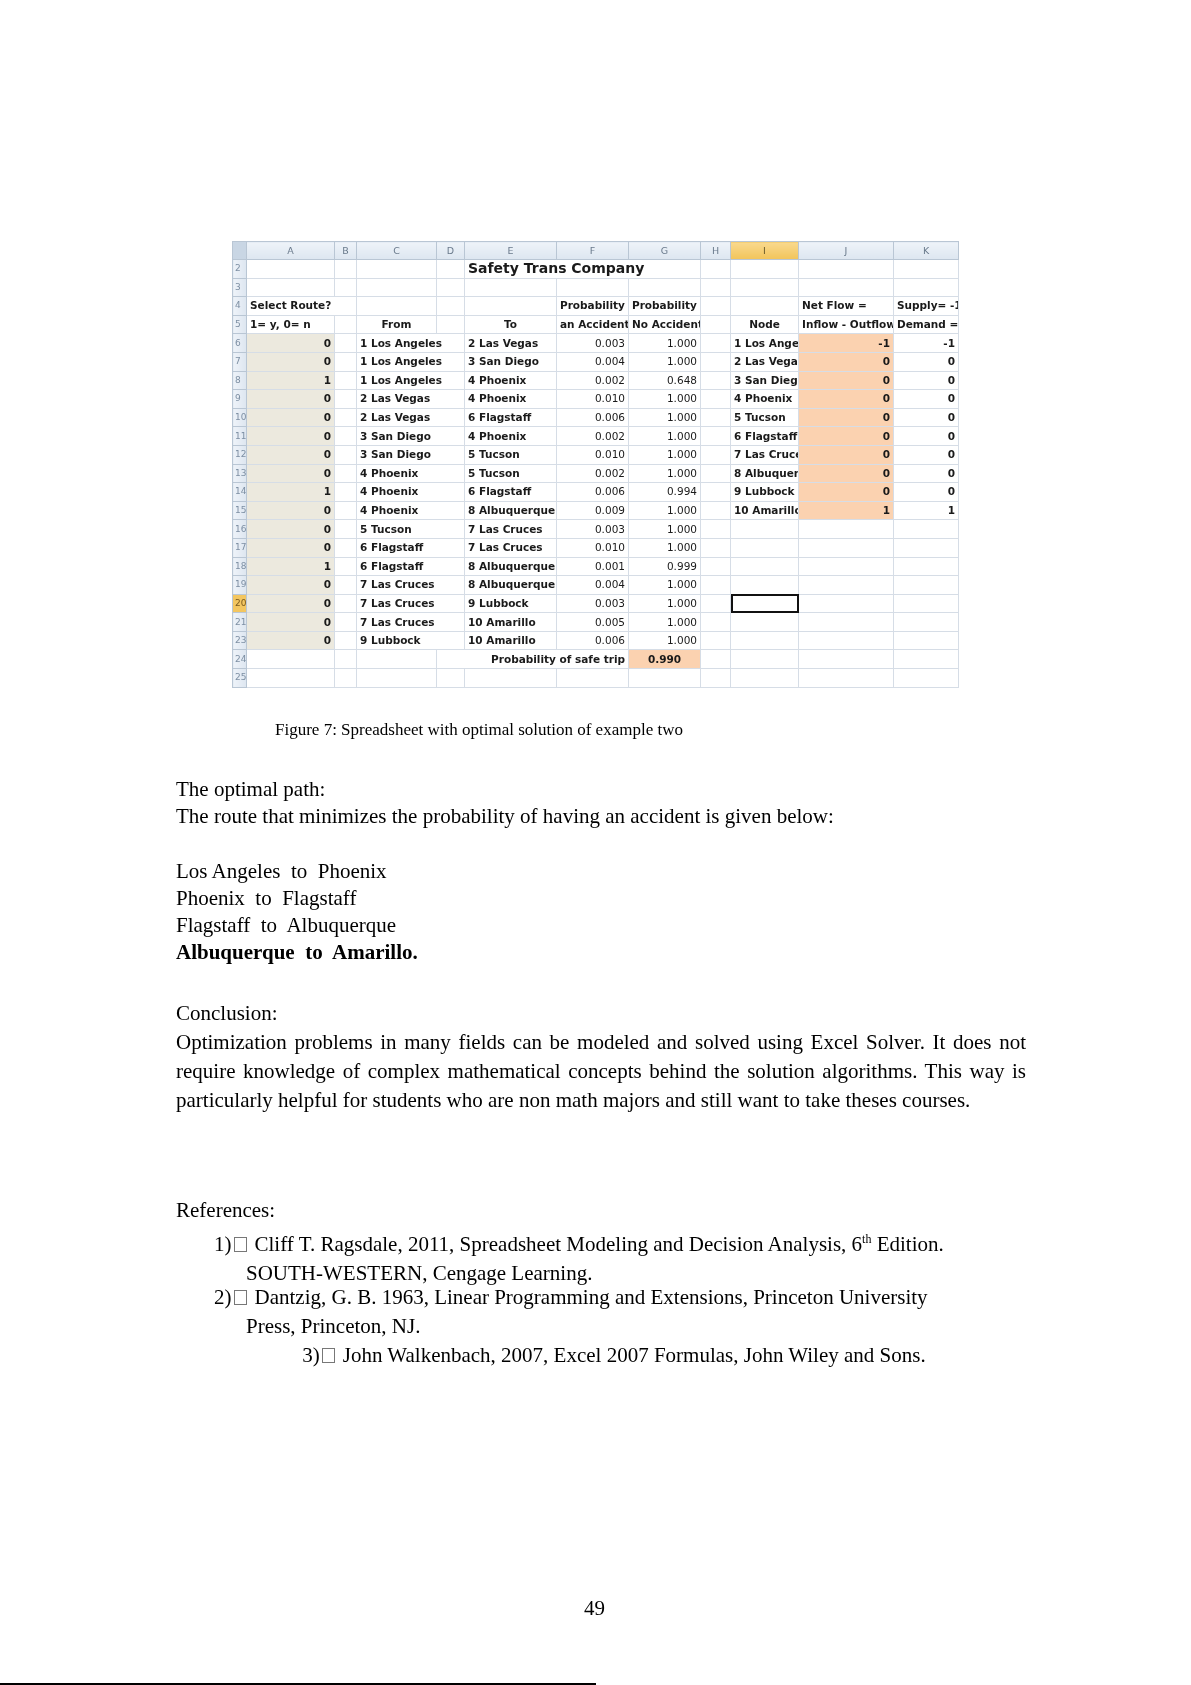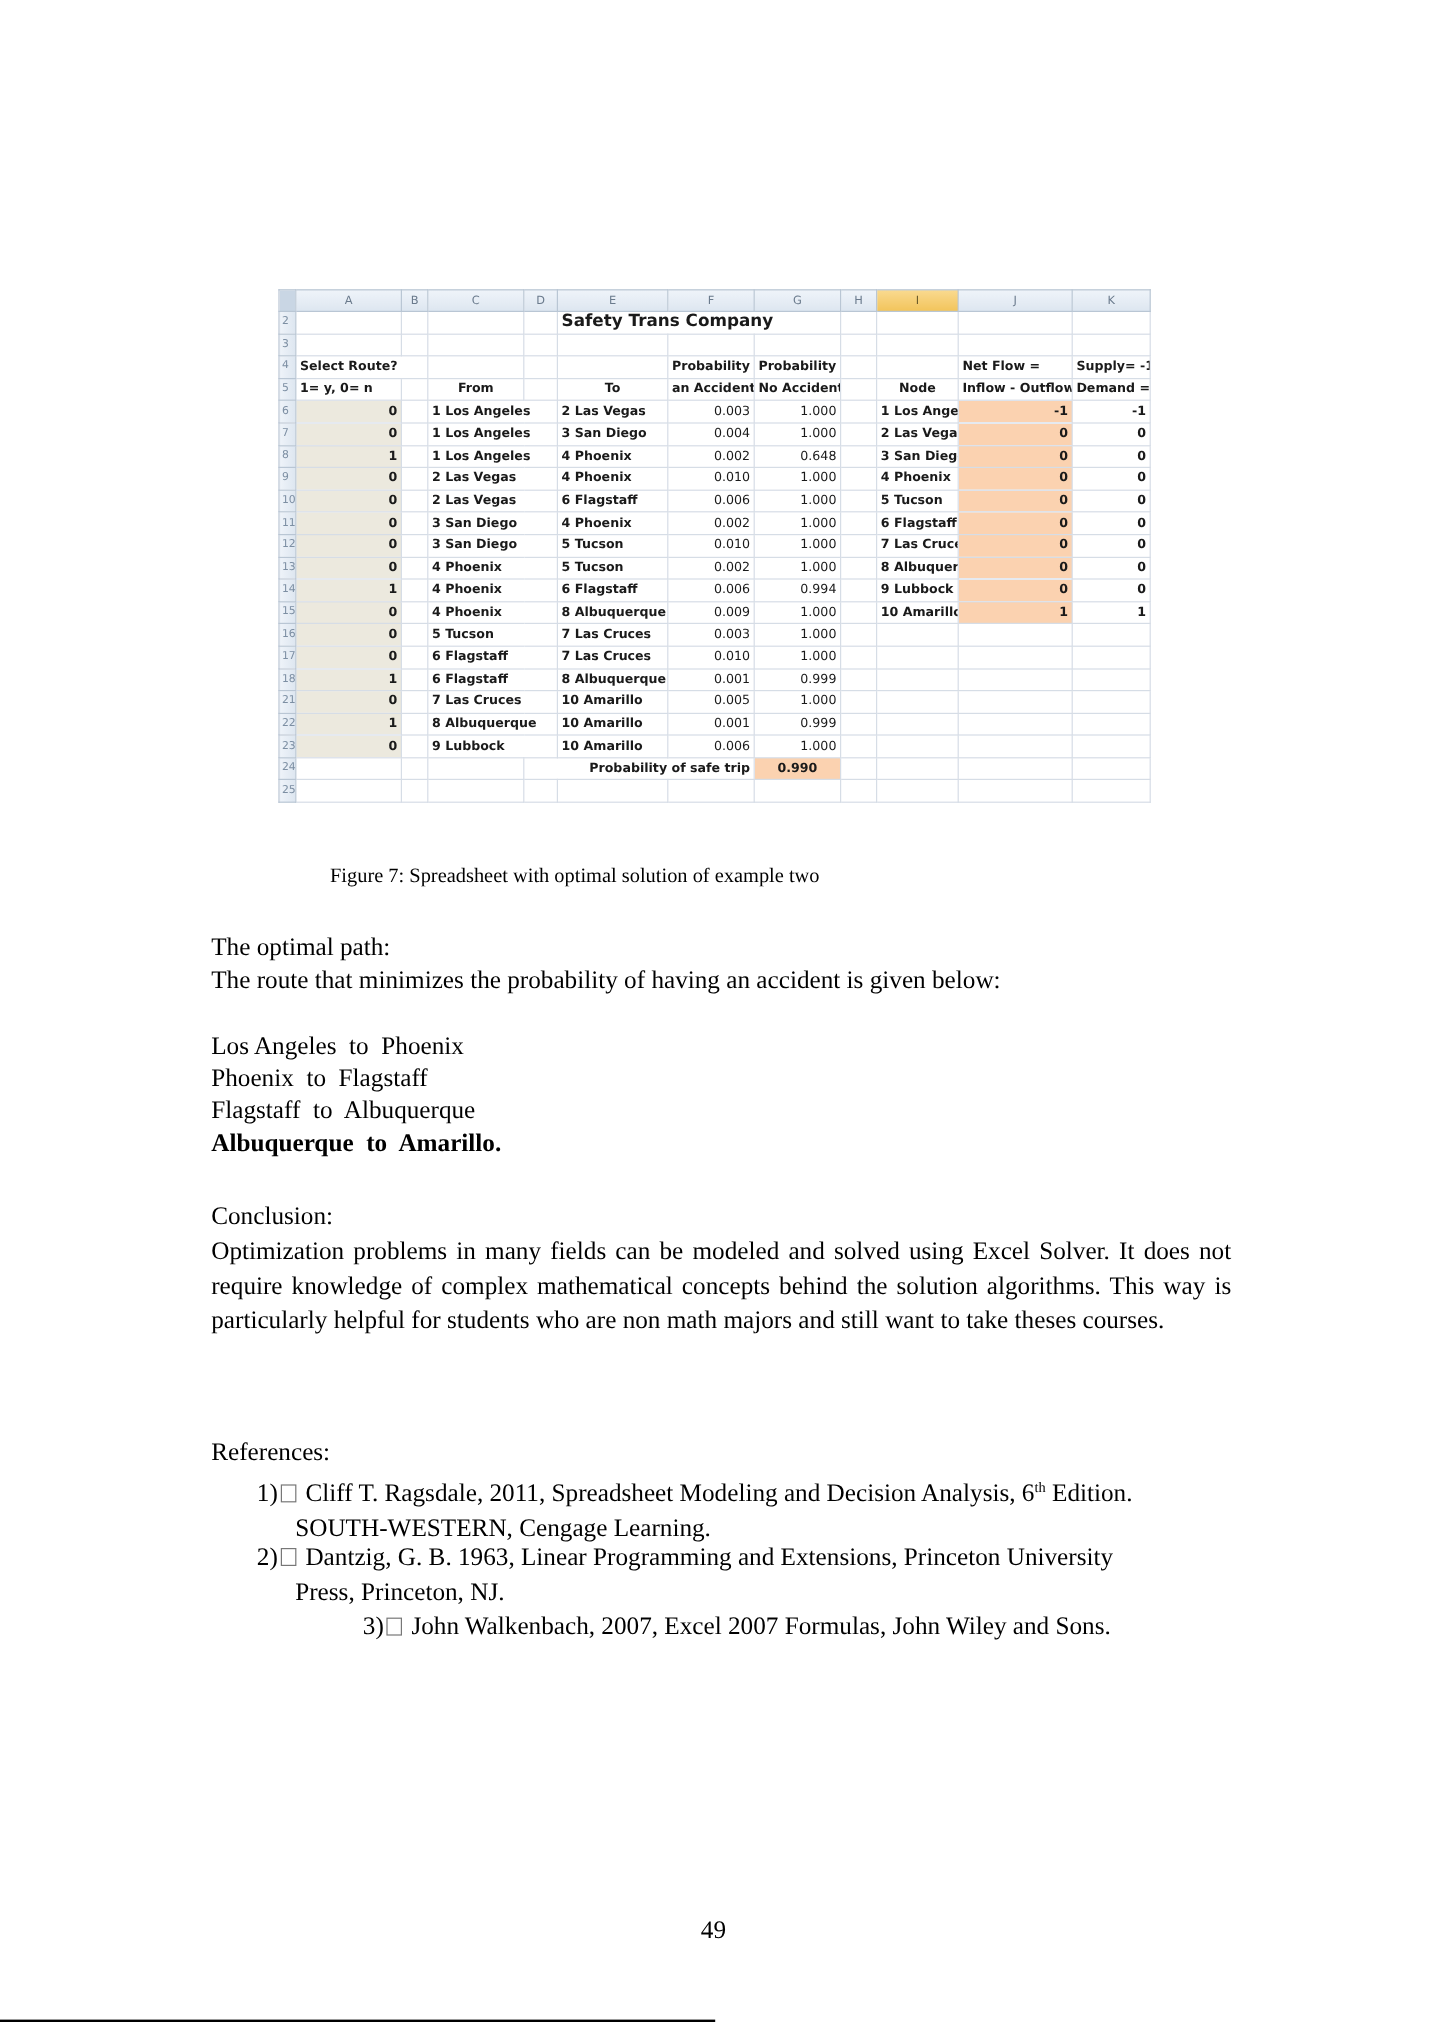--- a/index.html
+++ b/index.html
@@ -281,40 +281,53 @@
         <td class="bold" colspan="2">6 Flagstaff</td>
         <td class="bold">8 Albuquerque</td>
         <td class="num">0.001</td>
         <td class="num">0.999</td>
         <td></td>
         <td></td>
         <td></td>
         <td></td>
       </tr>
       <tr>
+        <td class="rn">19</td>
+        <td class="sel">0</td>
+        <td></td>
+        <td class="bold" colspan="2">7 Las Cruces</td>
+        <td class="bold">8 Albuquerque</td>
+        <td class="num">0.004</td>
+        <td class="num">1.000</td>
+        <td></td>
+        <td></td>
+        <td></td>
+        <td></td>
+      </tr>
+      <tr>
+        <td class="rn active">20</td>
+        <td class="sel">0</td>
+        <td></td>
+        <td class="bold" colspan="2">7 Las Cruces</td>
+        <td class="bold">9 Lubbock</td>
+        <td class="num">0.003</td>
+        <td class="num">1.000</td>
+        <td></td>
+        <td class="cursor"></td>
+        <td></td>
+        <td></td>
+      </tr>
+      <tr>
         <td class="rn">21</td>
         <td class="sel">0</td>
         <td></td>
         <td class="bold" colspan="2">7 Las Cruces</td>
         <td class="bold">10 Amarillo</td>
         <td class="num">0.005</td>
         <td class="num">1.000</td>
-        <td></td>
-        <td></td>
-        <td></td>
-        <td></td>
-      </tr>
-      <tr>
-        <td class="rn">22</td>
-        <td class="sel">1</td>
-        <td></td>
-        <td class="bold" colspan="2">8 Albuquerque</td>
-        <td class="bold">10 Amarillo</td>
-        <td class="num">0.001</td>
-        <td class="num">0.999</td>
         <td></td>
         <td></td>
         <td></td>
         <td></td>
       </tr>
       <tr>
         <td class="rn">23</td>
         <td class="sel">0</td>
         <td></td>
         <td class="bold" colspan="2">9 Lubbock</td>

